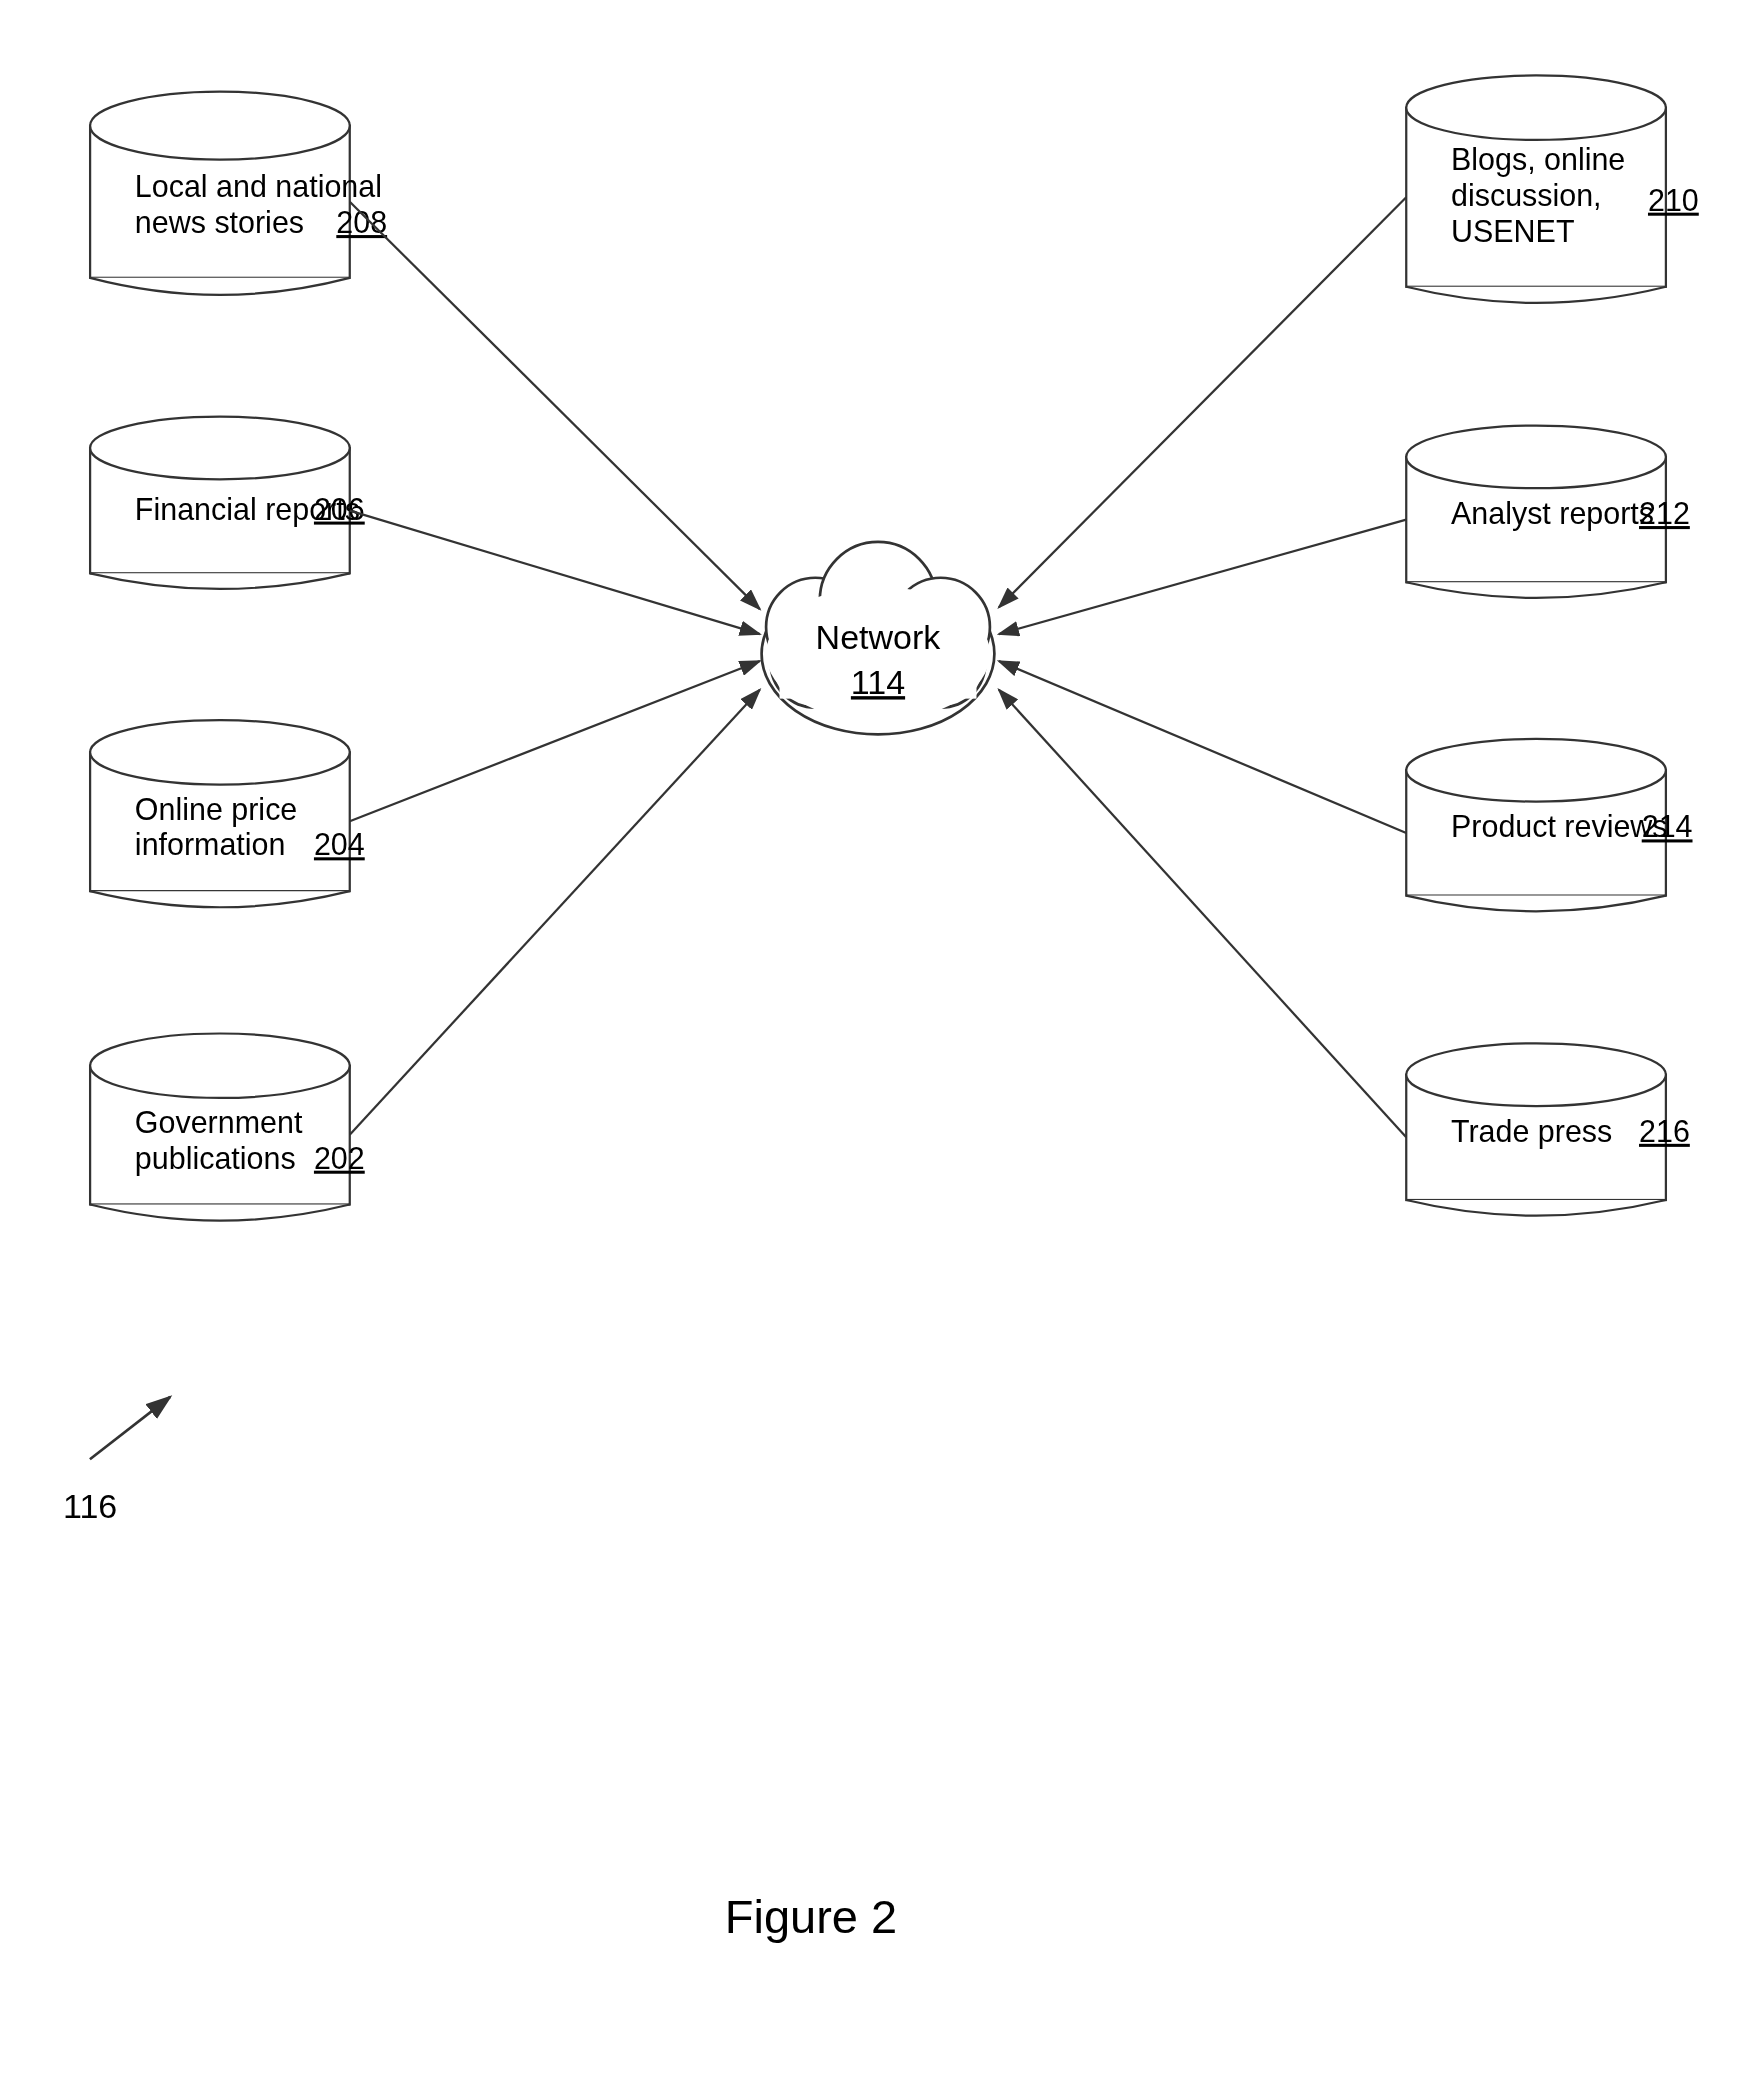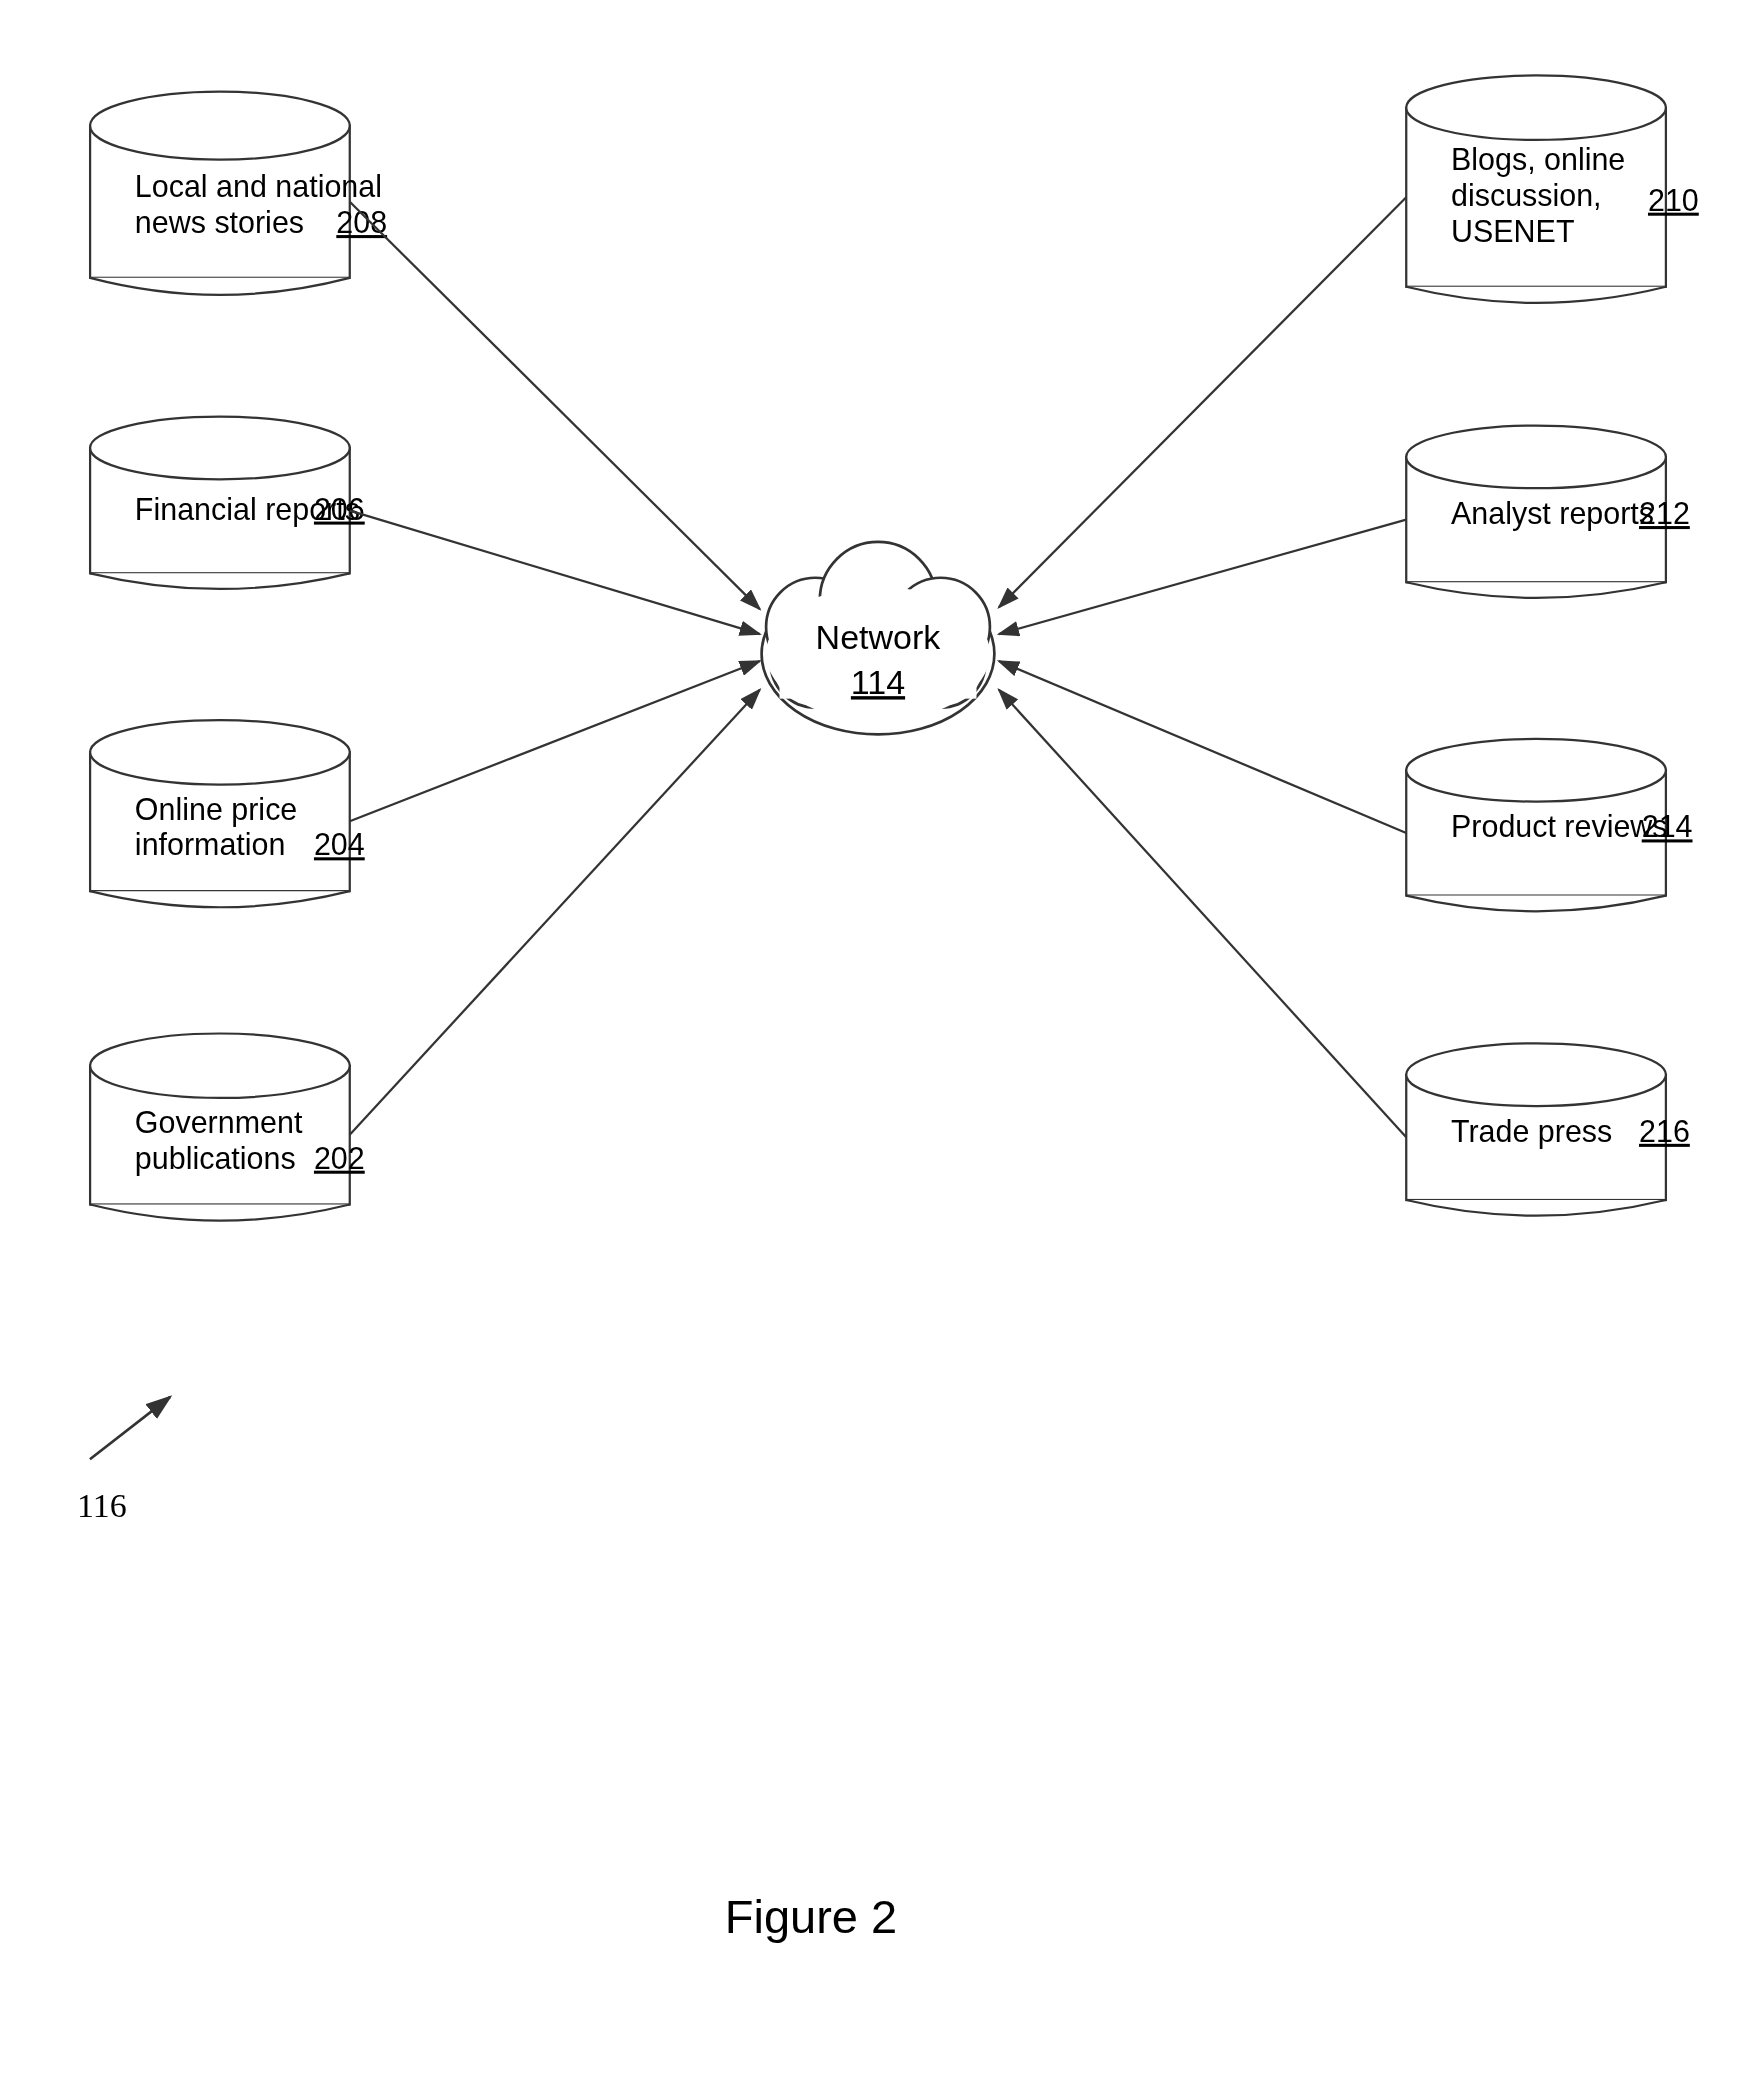--- a/index.html
+++ b/index.html
@@ -155,16 +155,16 @@
 </div>
 
 <svg style="position:absolute; left:63px; top:1379px; width:143px; height:107px;" viewBox="0 0 160 120" xmlns="http://www.w3.org/2000/svg">
   <defs>
     <marker id="arrowhead2" markerWidth="10" markerHeight="7" refX="9" refY="3.5" orient="auto">
       <polygon points="0 0, 10 3.5, 0 7" fill="#333"></polygon>
     </marker>
   </defs>
   <line x1="30" y1="90" x2="120" y2="20" stroke="#333" stroke-width="3" marker-end="url(#arrowhead2)"></line>
 </svg>
-<div style="position:absolute; left:77px; top:1487px; font-size:34px; font-family:Liberation Serif, serif;">116</div>
+<div style="position:absolute; left:63px; top:1487px; font-size:34px; font-family:Liberation Sans, sans-serif;">116</div>
 
 <div class="figure-label">Figure 2</div>
 
 
 </body></html>

